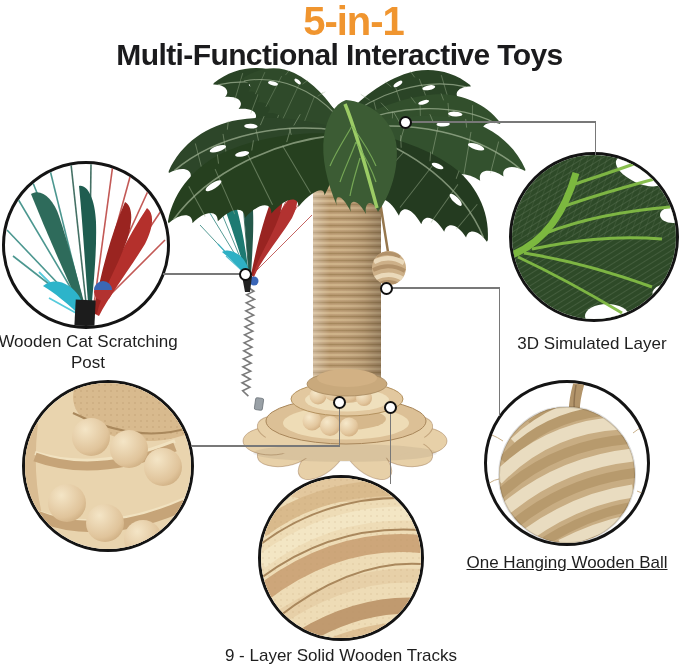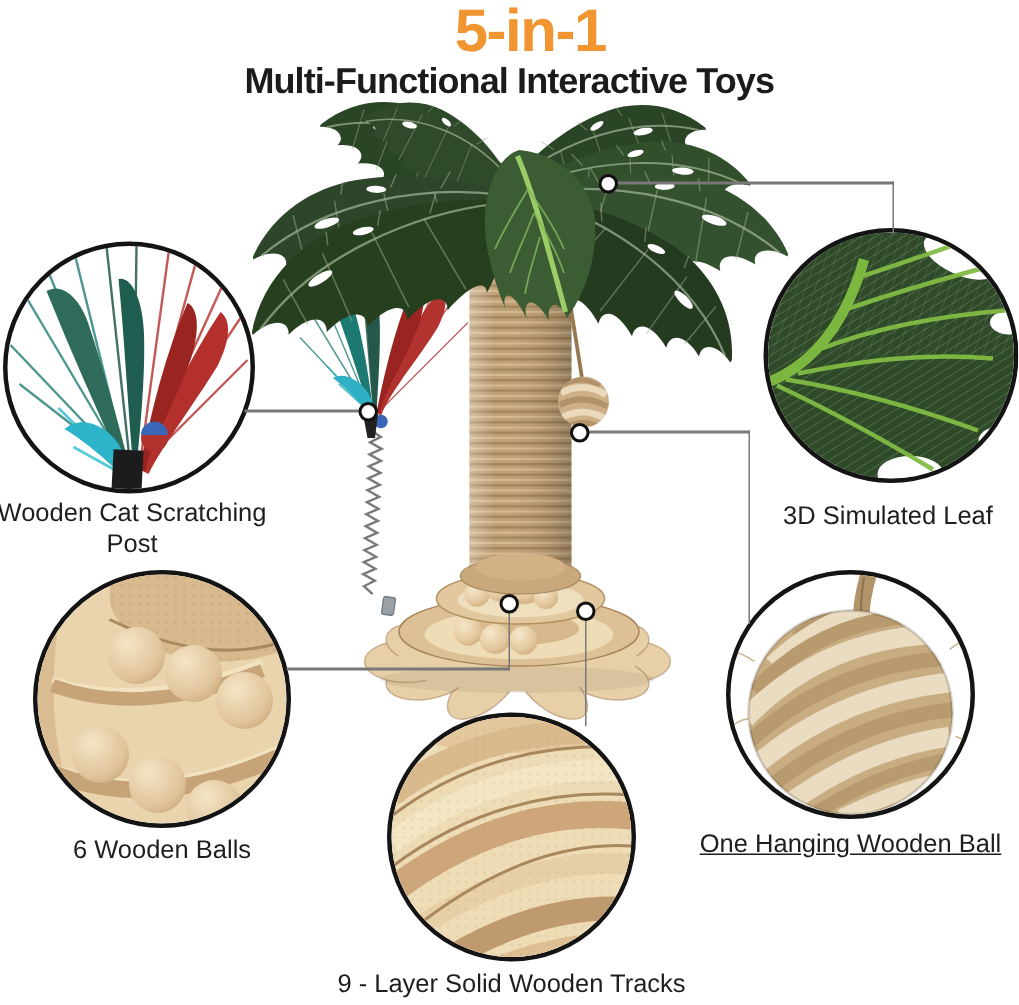--- a/index.html
+++ b/index.html
@@ -1,20 +1,20 @@
 <!DOCTYPE html>
 <html><head>
 <meta charset="utf-8">
 <style>
   html,body{margin:0;padding:0;background:#fff;}
   .canvas{position:relative;width:679px;height:670px;background:#fff;overflow:hidden;
           font-family:"Liberation Sans","DejaVu Sans",sans-serif;}
   .hdr{position:absolute;left:0;top:2px;width:679px;text-align:center;}
   .t1{font-size:40px;line-height:38px;font-weight:800;letter-spacing:-1px;color:#F0952F;margin-left:28px;}
-  .t2{font-size:24px;line-height:30px;font-weight:800;letter-spacing:-0.6px;color:#1B1B1D;margin-top:0px;}
+  .t2{font-size:30px;line-height:30px;font-weight:800;letter-spacing:-0.6px;color:#1B1B1D;margin-top:0px;}
   .product{position:absolute;left:0;top:0;width:679px;height:670px;}
   .circle{position:absolute;border:3px solid #141414;border-radius:50%;background:#fff;
           overflow:hidden;box-sizing:border-box;}
   .circle svg{display:block;}
   .c-feathers{left:2px;top:161px;width:168px;height:168px;}
   .c-leaf{left:509px;top:152px;width:170px;height:170px;}
   .c-balls{left:22px;top:380px;width:172px;height:172px;}
   .c-ropeball{left:484px;top:380px;width:166px;height:166px;}
   .c-tracks{left:258px;top:475px;width:166px;height:166px;}
   .lbl{position:absolute;text-align:center;color:#1E1E1E;font-size:17px;line-height:1.25;font-weight:500;}
@@ -354,18 +354,17 @@
   <div class="cline l5a"></div>
   <div class="cline l5b"></div>
 
   <div class="dot d1"></div>
   <div class="dot d2"></div>
   <div class="dot d3"></div>
   <div class="dot d4"></div>
   <div class="dot d5"></div>
 
   <div class="lbl l-post">Wooden Cat Scratching Post</div>
-  <div class="lbl l-leaf">3D Simulated Leaf</div>
-  <div class="lbl l-balls">6 Wooden Balls</div>
+  <div class="lbl l-leaf">3D Simulated Layer</div>
   <div class="lbl l-ball1">One Hanging Wooden Ball</div>
   <div class="lbl l-tracks">9 - Layer Solid Wooden Tracks</div>
 
 </div>
 
 </body></html>

